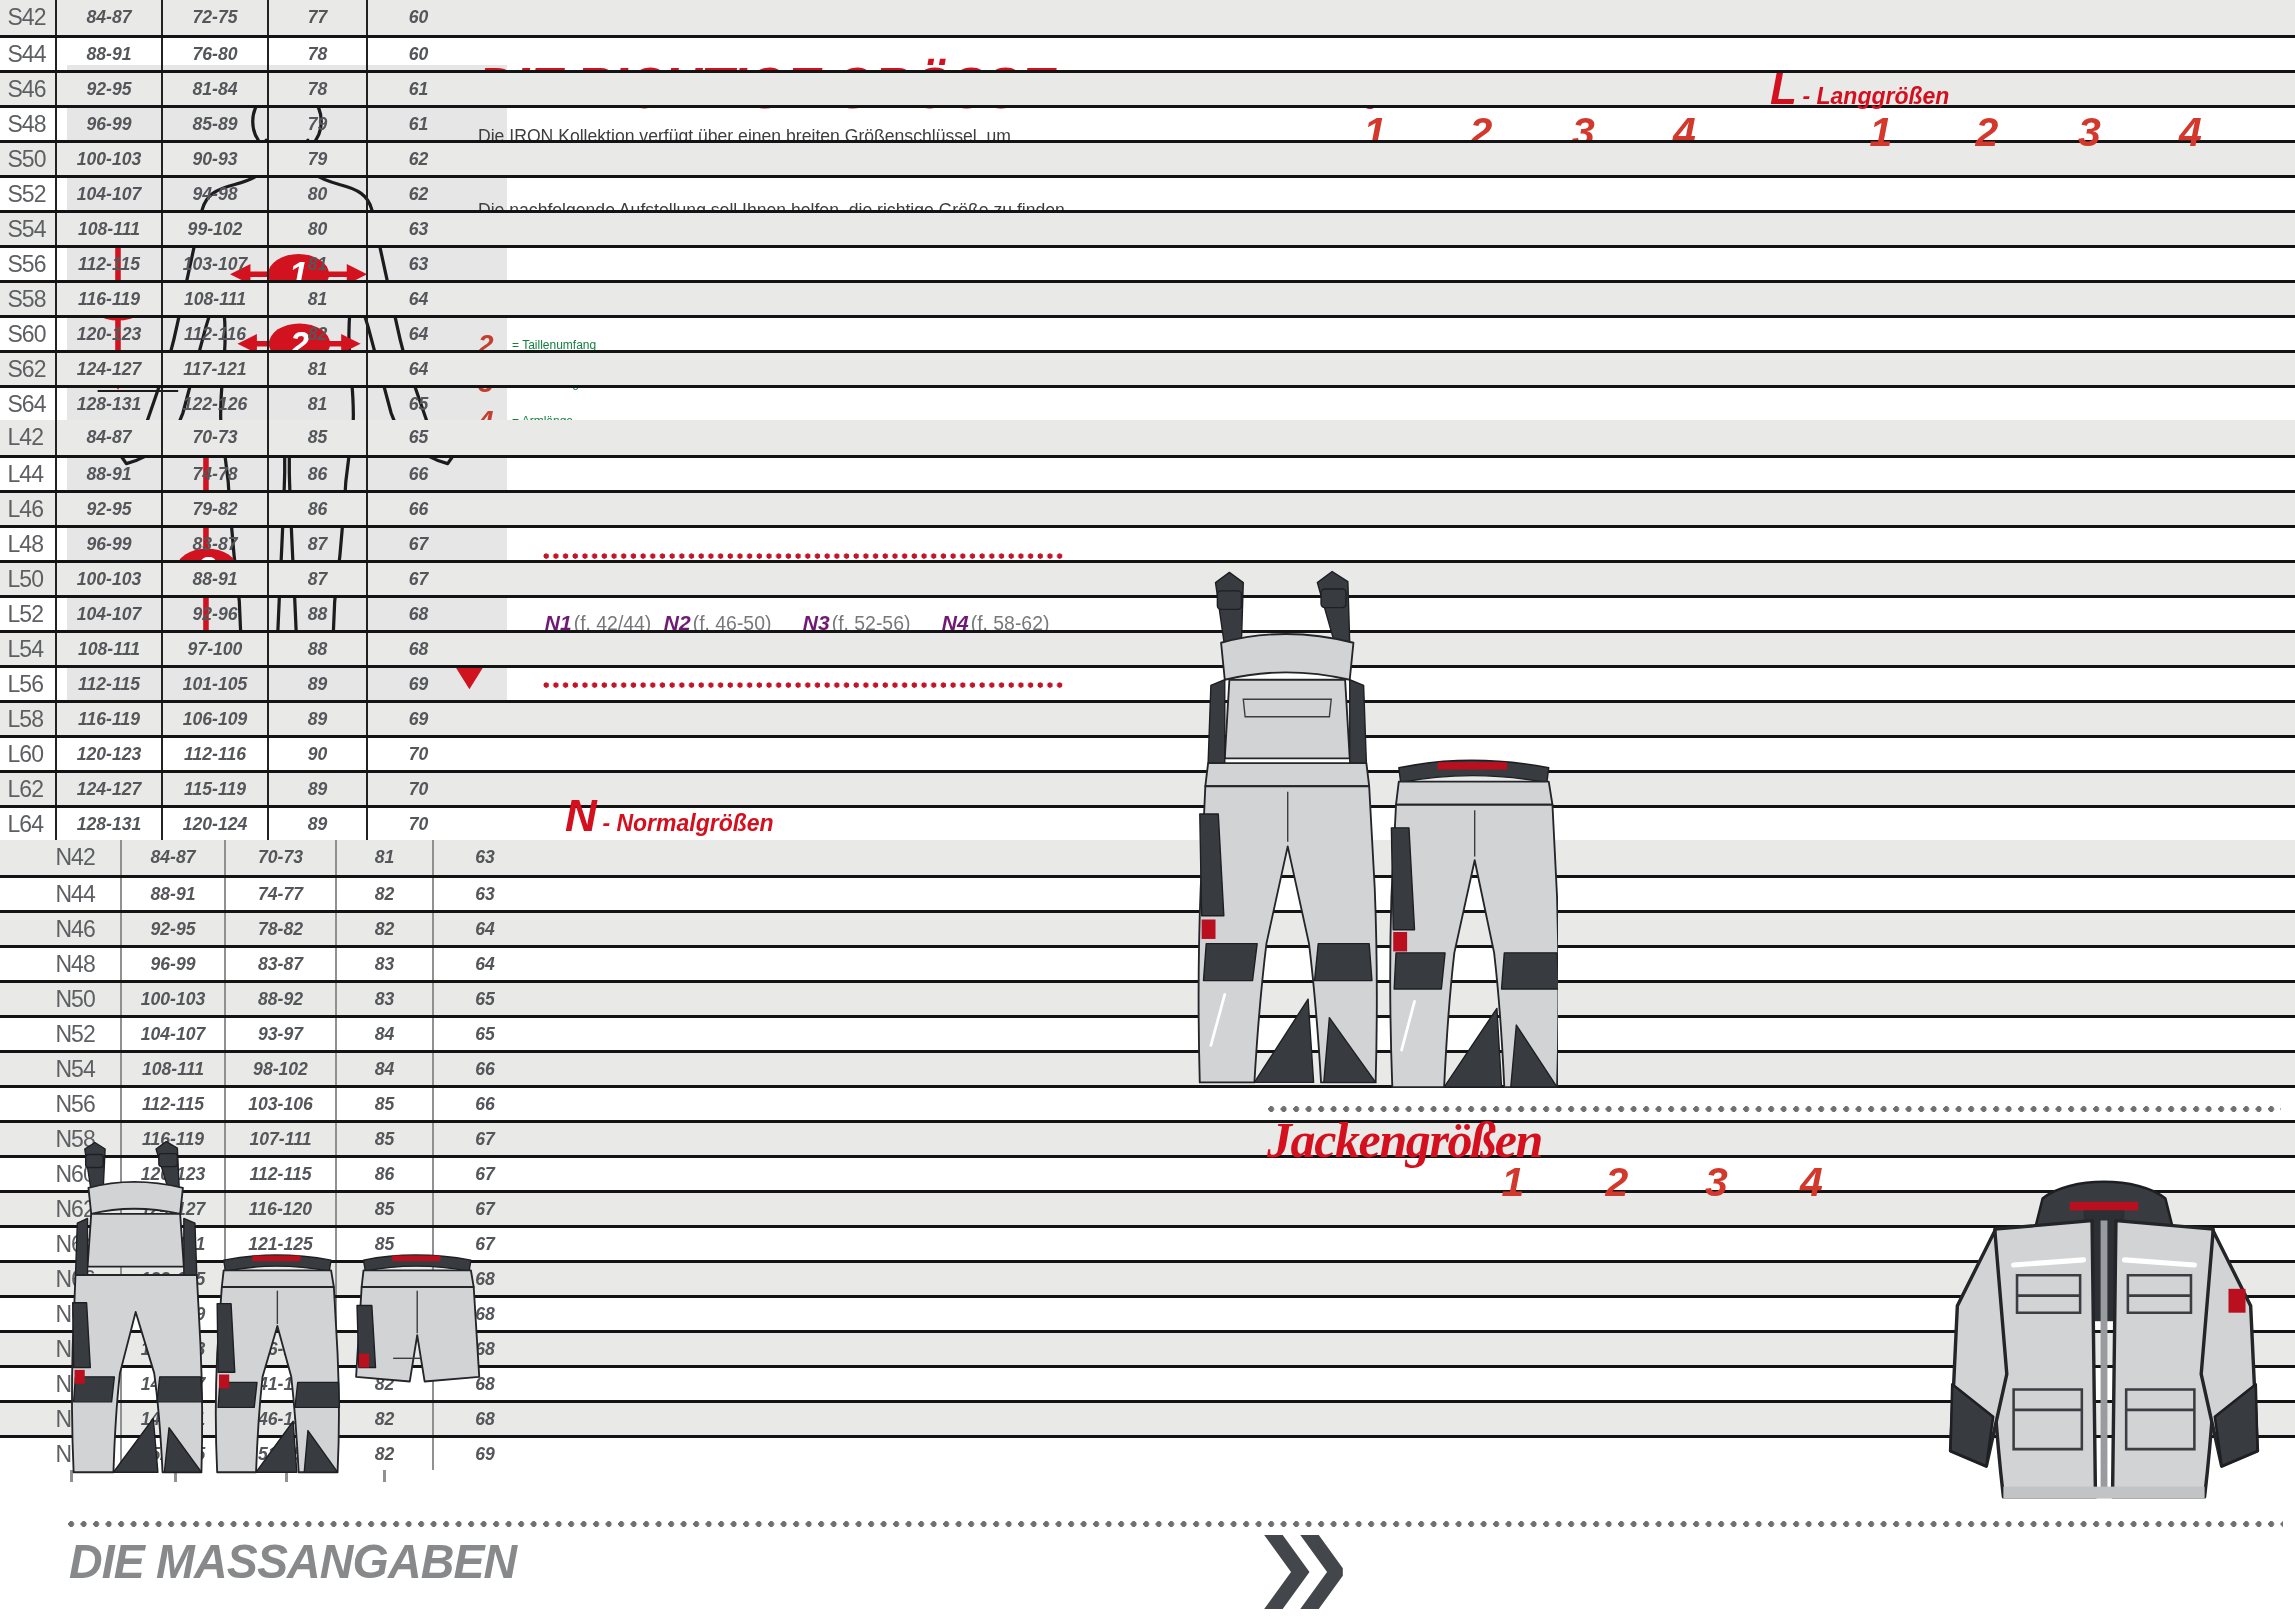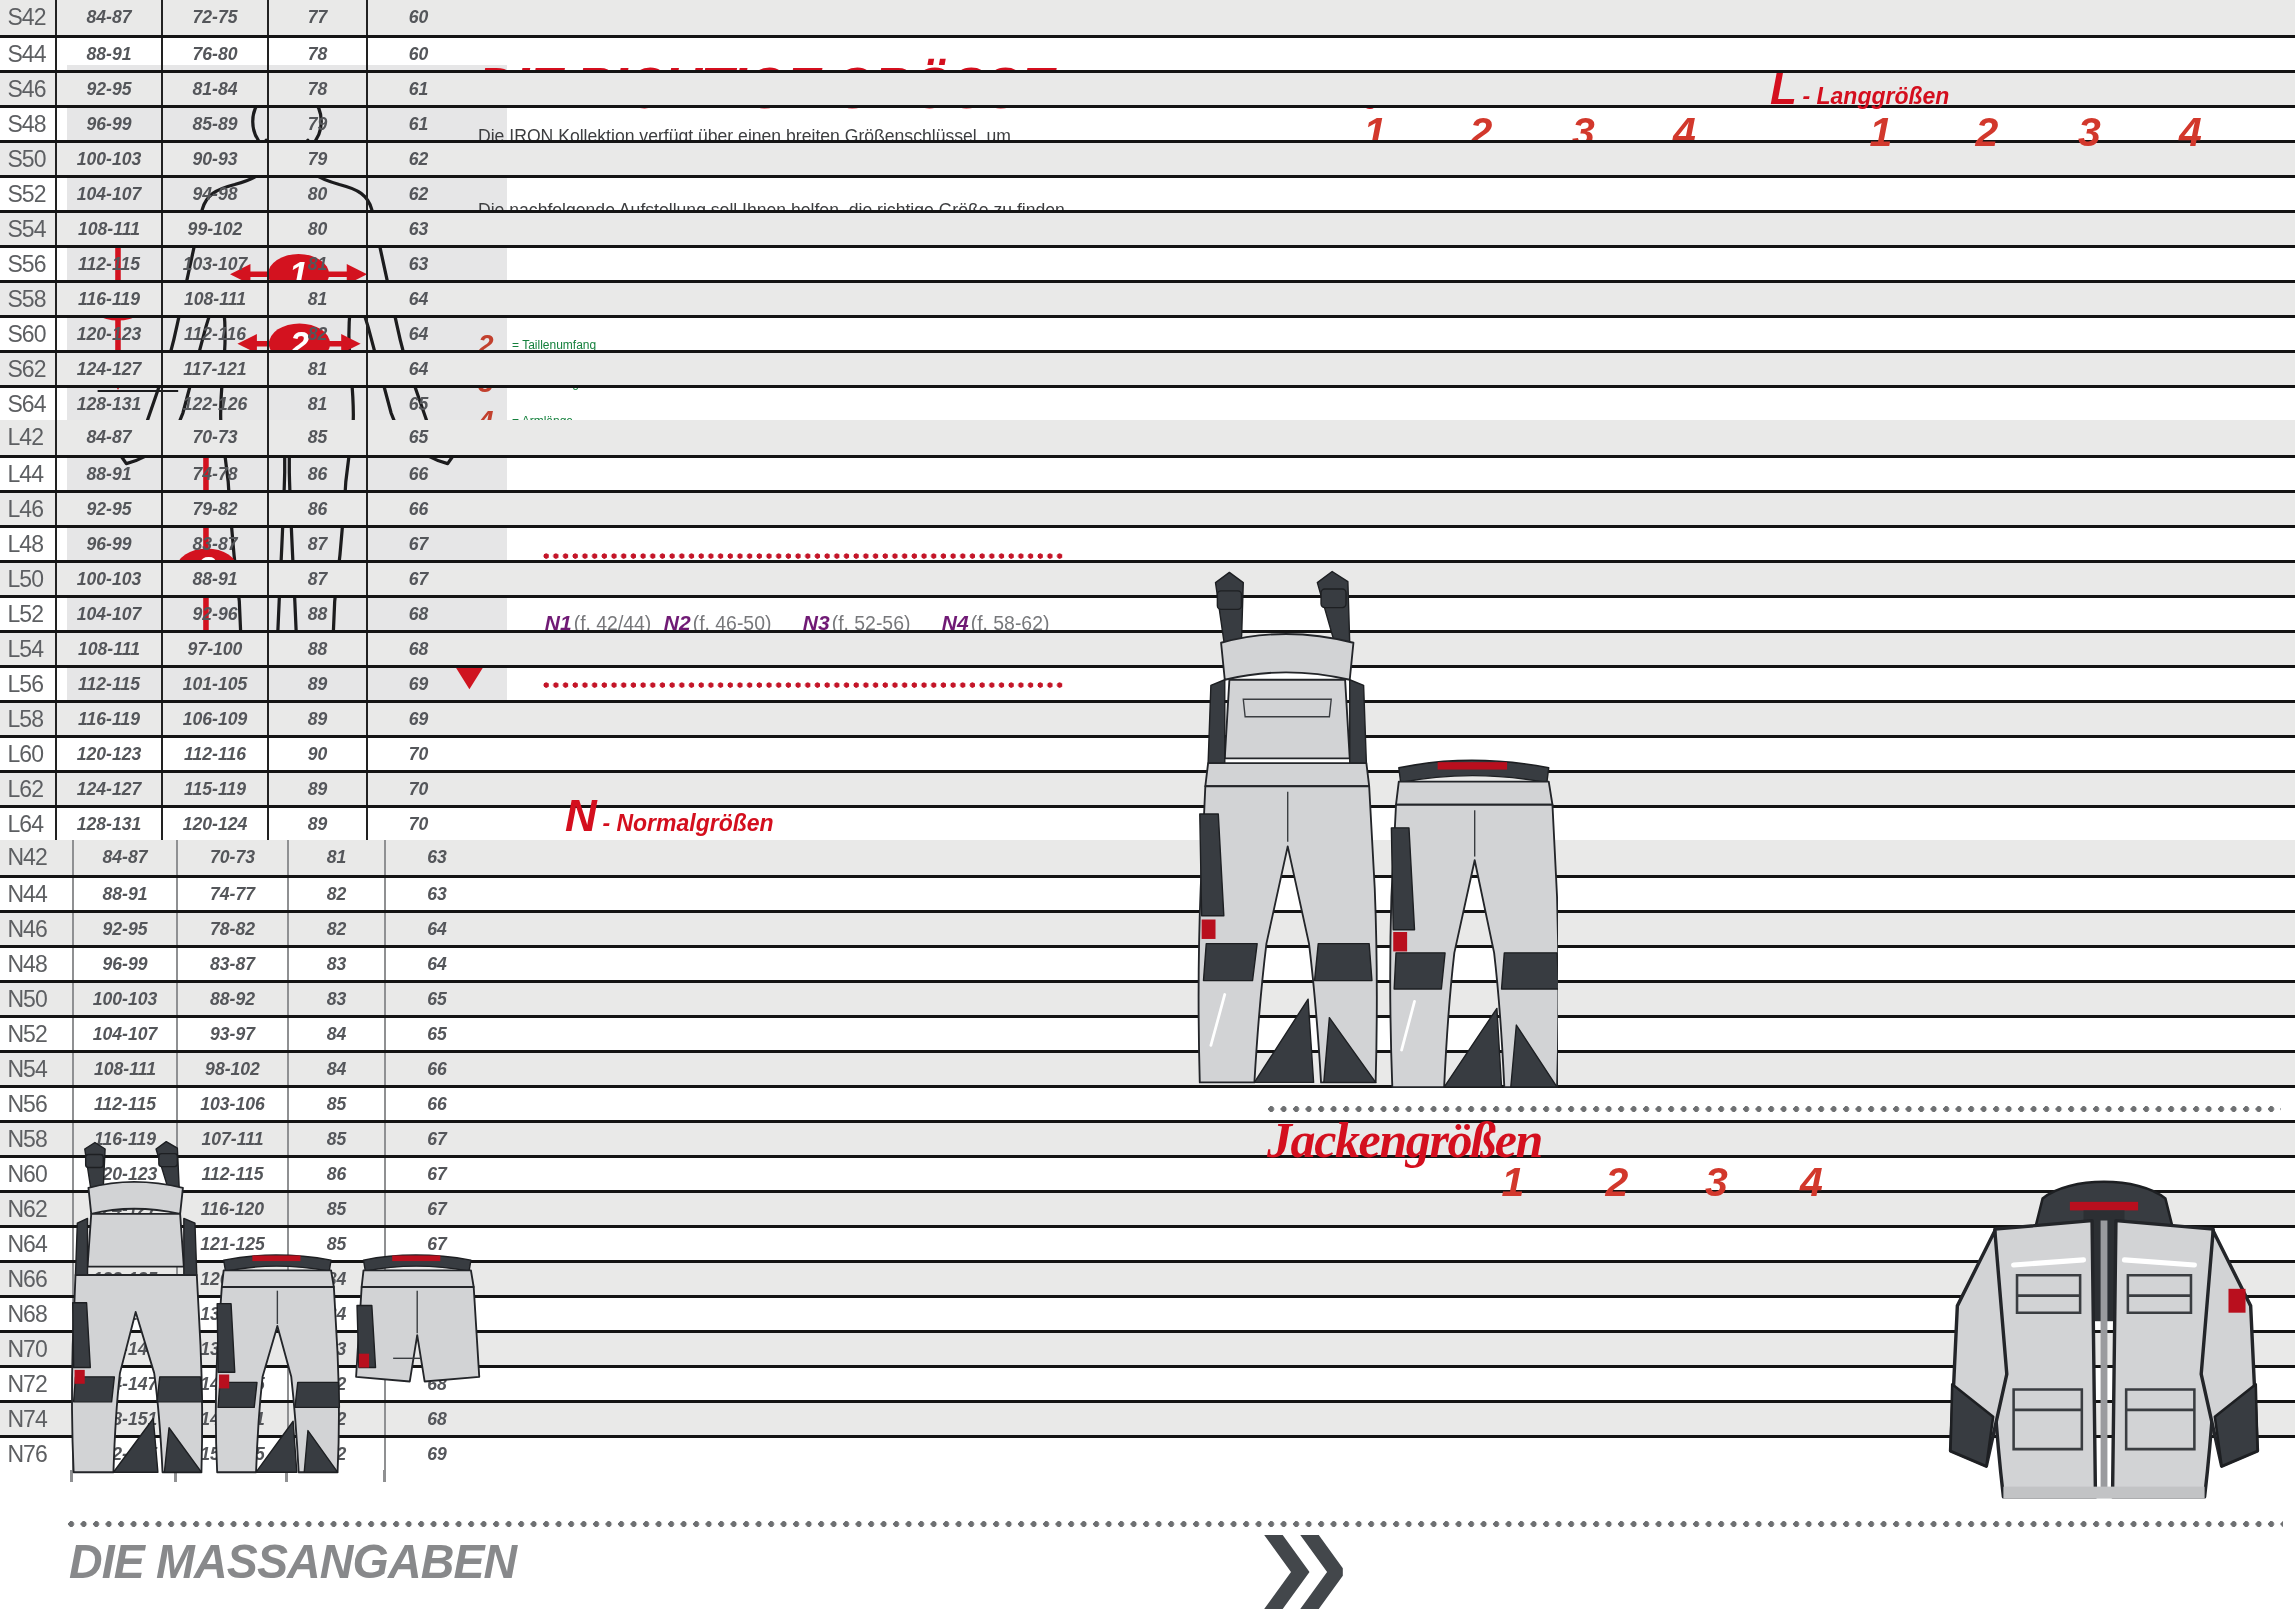--- a/index.html
+++ b/index.html
@@ -50,21 +50,21 @@
 
   
   .theading{white-space:nowrap;}
   .tletter{font-size:44px;font-weight:bold;font-style:italic;color:var(--red);letter-spacing:-0.9px;}
   .tname{font-size:23px;font-weight:bold;font-style:italic;color:var(--red);margin-left:6.5px;}
   .jacket-title{font-size:50px;font-weight:bold;font-style:italic;color:var(--red);letter-spacing:-1.4px;font-family:Liberation Serif, serif;}
 
   
   .thead,.trow{display:grid;}
   .cols-sl{grid-template-columns:55px 106px 106px 99px 103px;}
-  .cols-n{grid-template-columns:72px 104px 111px 97px 104px;}
+  .cols-n{grid-template-columns:72px 104px 111px 97px 104px;padding-left:48px;}
   .cols-j{grid-template-columns:194px 104px 104px 95px 95px;}
   .thead{height:46px;align-items:end;}
   .thead .num{font-size:41px;font-weight:bold;font-style:italic;color:var(--numred);text-align:center;line-height:.95;}
   .ttable{position:relative;}
   .trow{align-items:stretch;}
   .stable .trow,.ltable .trow{height:35px;}
   .ntable .trow{height:35px;}
   .trow.shade{background:var(--rowgray);}
   .trow + .trow{border-top:3.7px solid #141414;}
   .tlabel{display:flex;align-items:center;padding-left:7.4px;font-size:23px;color:var(--labgray);letter-spacing:-0.9px;white-space:nowrap;}

